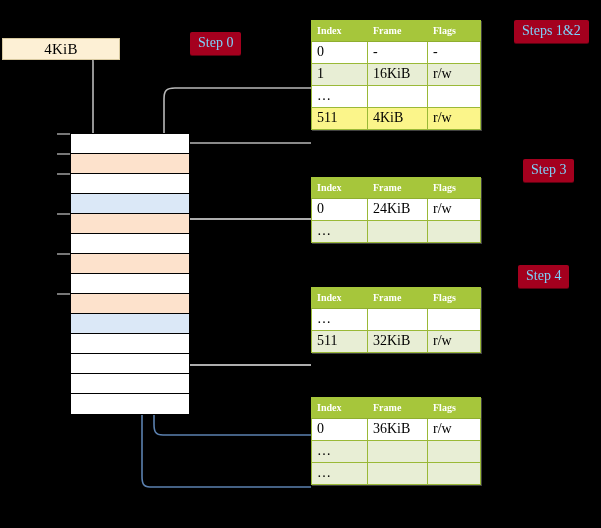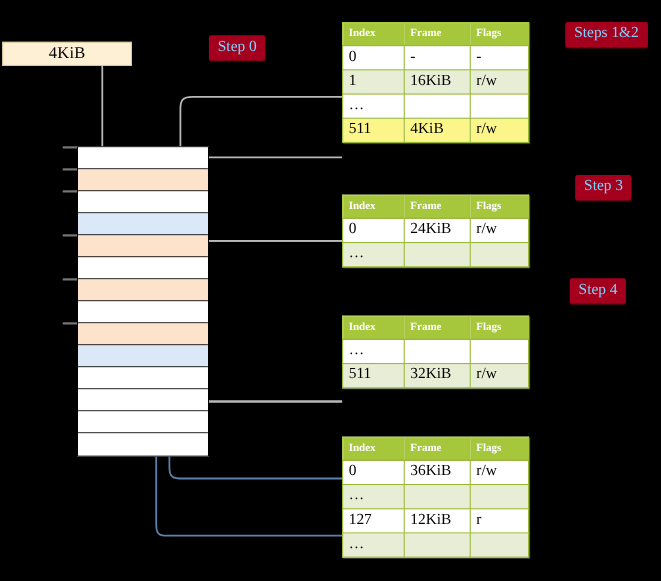--- a/index.html
+++ b/index.html
@@ -182,21 +182,21 @@
 
   <div class="step-badge" style="left:190px; top:32px;">
     <span>Step 0</span>
   </div>
   <div class="step-badge" style="left:514px; top:20px;">
     <span>Steps 1&amp;2</span>
   </div>
   <div class="step-badge" style="left:523px; top:159px;">
     <span>Step 3</span>
   </div>
-  <div class="step-badge" style="left:518px; top:253px;">
+  <div class="step-badge" style="left:518px; top:265px;">
     <span>Step 4</span>
   </div>
 
   <div id="mem">
       <div class="mrow plain" style="top: 0px; height: 20px;"></div>
       <div class="mrow orange" style="top: 20px; height: 20px;"></div>
       <div class="mrow plain" style="top: 40px; height: 20px;"></div>
       <div class="mrow blue" style="top: 60px; height: 20px;"></div>
       <div class="mrow orange" style="top: 80px; height: 20px;"></div>
       <div class="mrow plain" style="top: 100px; height: 20px;"></div>
@@ -299,25 +299,20 @@
           <td class="col-index">0</td>
           <td class="col-frame">36KiB</td>
           <td class="col-flags">r/w</td>
         </tr>
         <tr>
           <td class="col-index alt">…</td>
           <td class="col-frame alt"></td>
           <td class="col-flags alt"></td>
         </tr>
         <tr>
-          <td class="col-index">127</td>
-          <td class="col-frame">12KiB</td>
-          <td class="col-flags">r</td>
-        </tr>
-        <tr>
           <td class="col-index alt">…</td>
           <td class="col-frame alt"></td>
           <td class="col-flags alt"></td>
         </tr>
       </tbody>
   </table>
 
 <div class="mtick" style="top: 133px;"></div>
     <div class="mtick" style="top: 153px;"></div>
     <div class="mtick" style="top: 173px;"></div>

